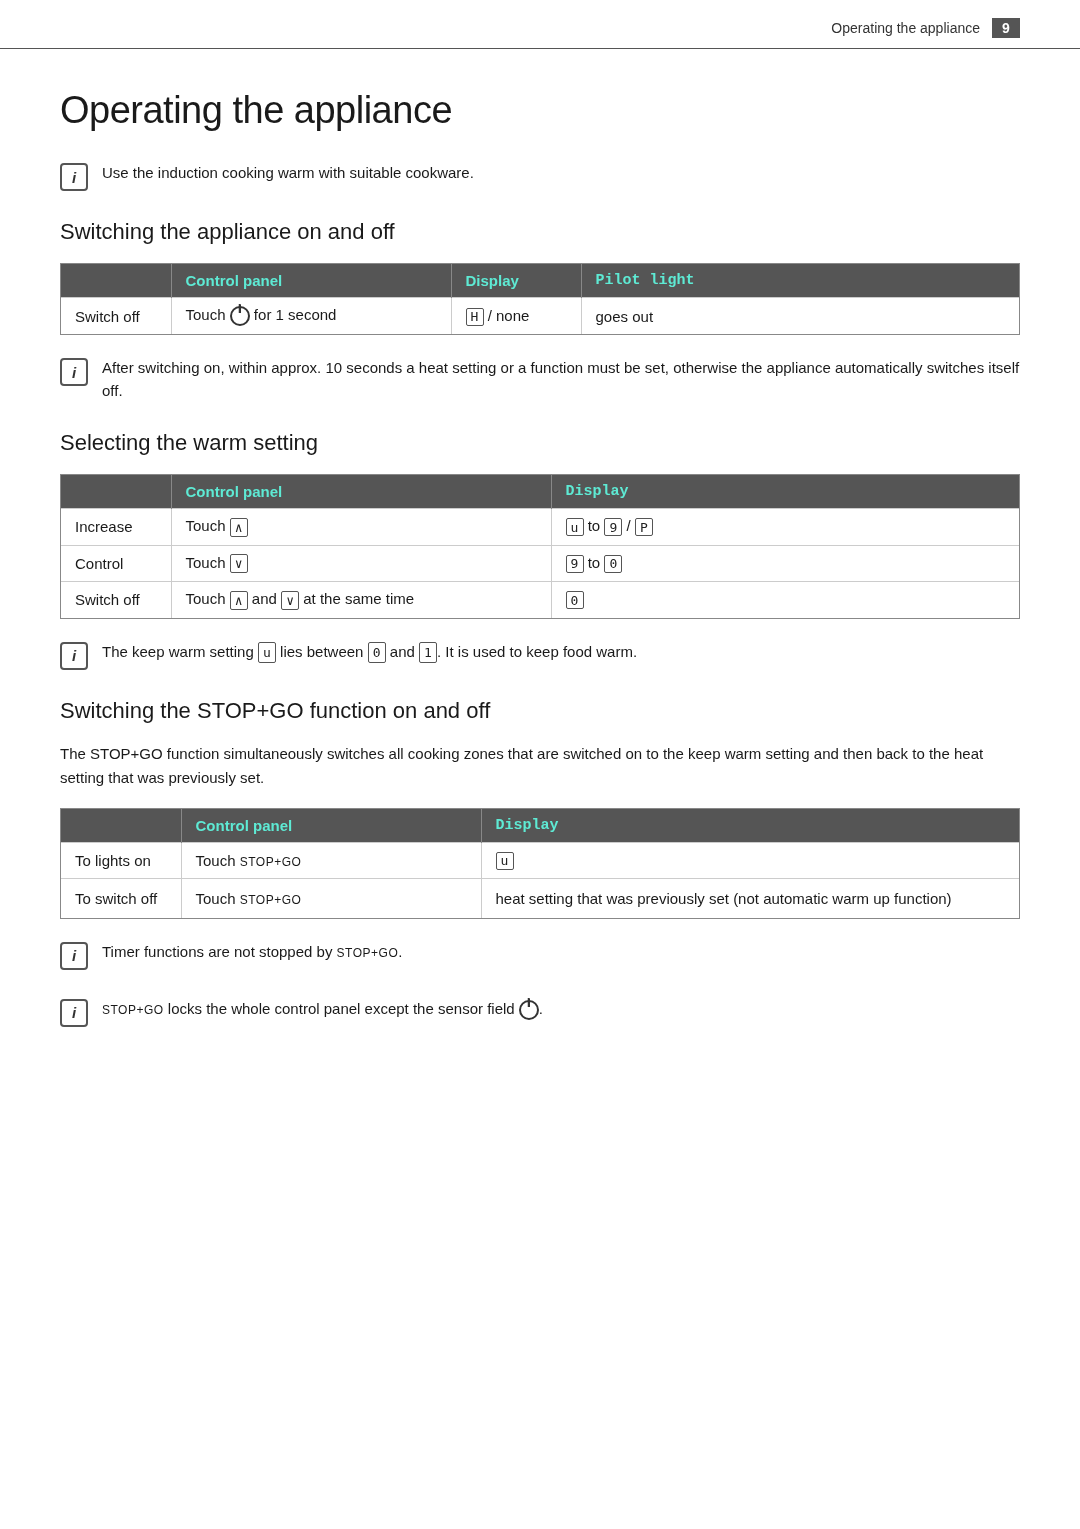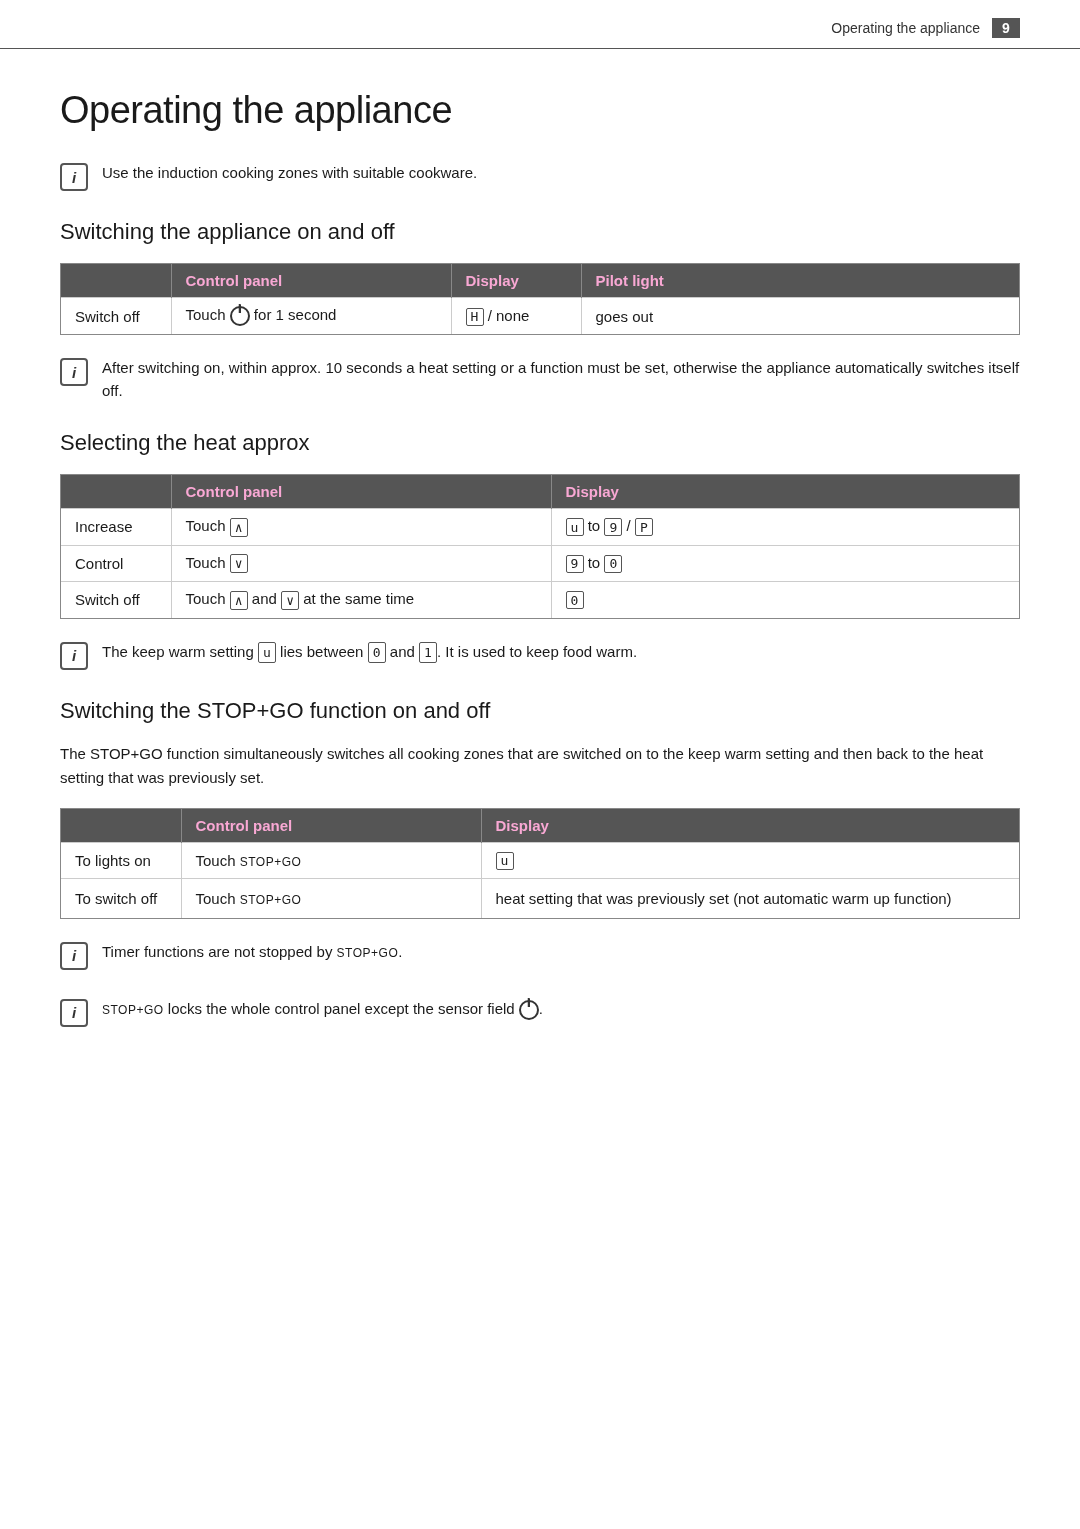--- a/index.html
+++ b/index.html
@@ -114,37 +114,38 @@
     }
 
     .table-wrapper table {
       width: 100%;
       border-collapse: collapse;
       font-size: 15px;
     }
 
     .table-wrapper table thead tr {
       background: #555;
-      color: #f9a8d4;
+      color: #5eead4;
     }
 
     .table-wrapper table thead th {
       padding: 8px 14px;
       text-align: left;
       font-weight: 600;
       border-right: 1.5px solid #888;
     }
 
     .table-wrapper table thead th.no-bg {
       background: transparent;
       color: transparent;
     }
 
     .table-wrapper table thead th:last-child {
       border-right: none;
+      font-family: Liberation Mono, monospace;
     }
 
     .table-wrapper table tbody tr {
       border-top: 1px solid #ccc;
     }
 
     .table-wrapper table tbody td {
       padding: 8px 14px;
       vertical-align: middle;
       border-right: 1px solid #ccc;
@@ -225,21 +226,21 @@
       <span class="page-number-box">9</span>
     </div>
   </div>
 
   <div class="content">
 
     <h1 class="page-title">Operating the appliance</h1>
 
     <div class="info-box">
       <div class="info-icon">i</div>
-      <div class="info-text">Use the induction cooking zones with suitable cookware.</div>
+      <div class="info-text">Use the induction cooking warm with suitable cookware.</div>
     </div>
 
     <h2 class="section-heading">Switching the appliance on and off</h2>
 
     <div class="table-wrapper">
       <table>
         <thead>
           <tr>
             <th class="no-bg" style="width:110px; background:#555; color:#555; border-right:1.5px solid #888;"></th>
             <th style="width:280px;">Control panel</th>
@@ -260,21 +261,21 @@
           </tr>
         </tbody>
       </table>
     </div>
 
     <div class="info-box">
       <div class="info-icon">i</div>
       <div class="info-text">After switching on, within approx. 10 seconds a heat setting or a function must be set, otherwise the appliance automatically switches itself off.</div>
     </div>
 
-    <h2 class="section-heading">Selecting the heat approx</h2>
+    <h2 class="section-heading">Selecting the warm setting</h2>
 
     <div class="table-wrapper">
       <table>
         <thead>
           <tr>
             <th style="width:110px; background:#555; color:#555; border-right:1.5px solid #888;"></th>
             <th style="width:380px;">Control panel</th>
             <th>Display</th>
           </tr>
         </thead>

